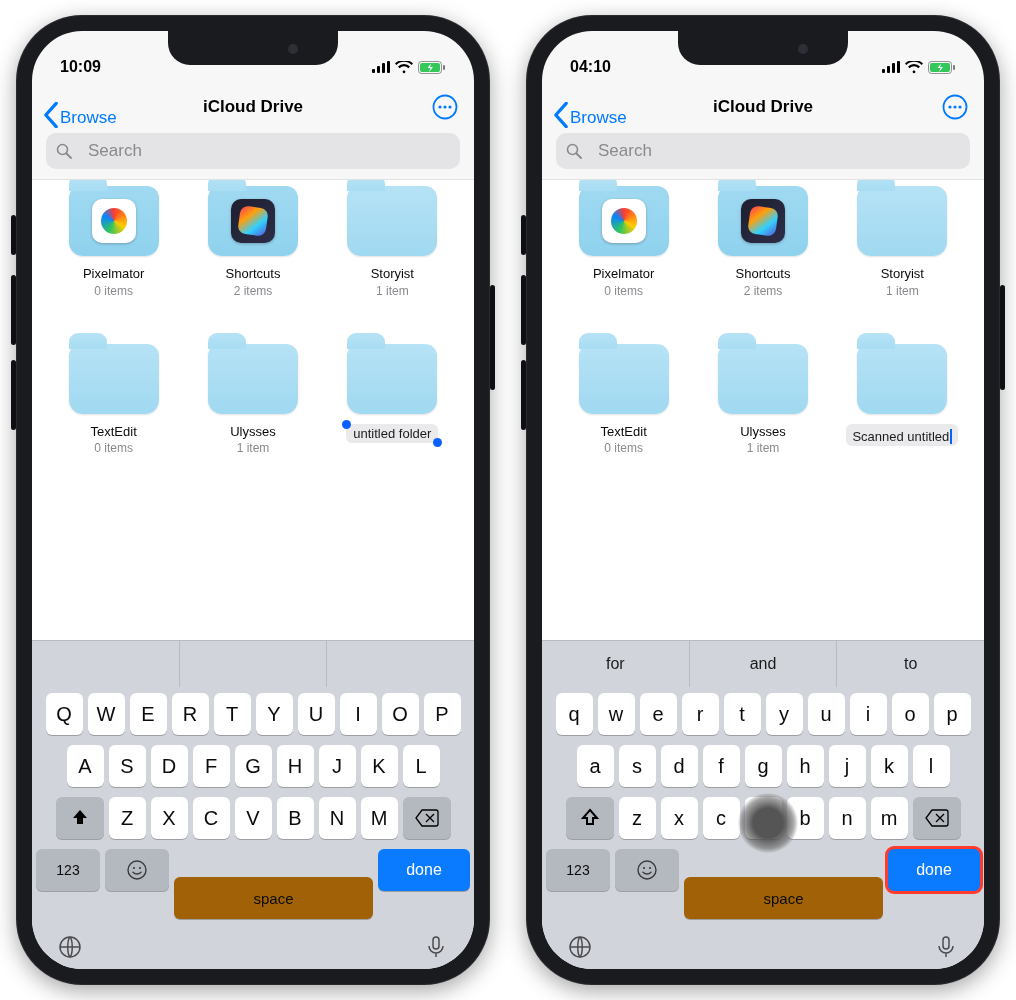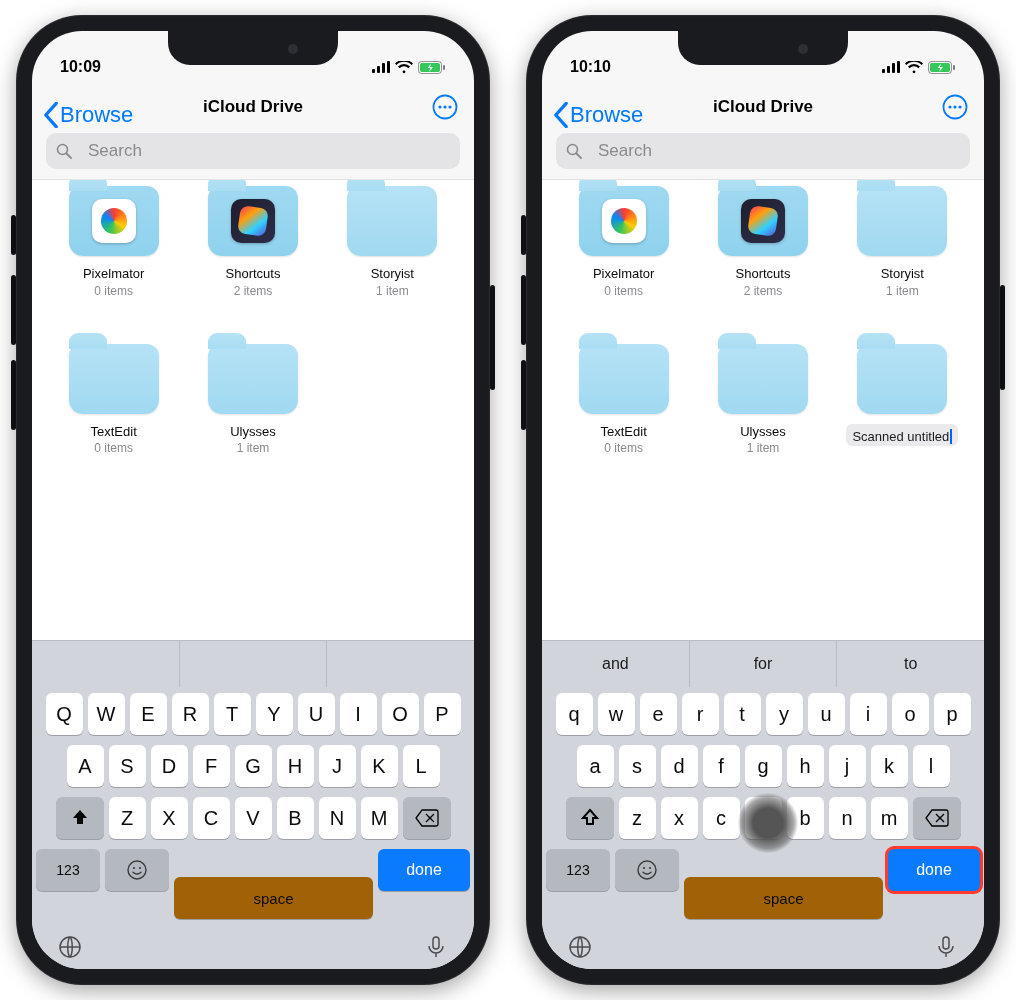--- a/index.html
+++ b/index.html
@@ -68,21 +68,21 @@
   .status-right { display:flex; align-items:center; gap:5px; }
   .status-right svg { display:block; }
   .navbar {
     height: 44px;
     display: flex;
     align-items: center;
     padding: 0 8px;
     position: relative;
     background: #f7f7f8;
   }
-  .back-btn { display:flex; align-items:flex-start; color:#007aff; font-size:22px; gap:0px; padding:4px 2px;margin-top:16px;}
+  .back-btn { display:flex; align-items:flex-end; color:#007aff; font-size:17px; gap:0px; padding:4px 2px;margin-top:16px;}
   .back-btn svg { width:18px; height:26px; }
   .nav-title { position:absolute; left:0; right:0; text-align:center; font-weight:600; font-size:17px; pointer-events:none;}
   .more-btn { margin-left:auto; color:#007aff; display:flex; align-items:center; padding:4px 8px;}
   .more-btn svg{width:26px;height:26px;}
   .searchbar{
     margin:4px 14px 10px;
     background:#e4e4e7;
     border-radius:10px;
     height:36px;
     display:flex; align-items:center;
@@ -264,20 +264,24 @@
         <div class="cell">
           <div class="icon-box"></div>
           <div class="fname">TextEdit</div>
           <div class="fmeta">0 items</div>
         </div>
         <div class="cell">
           <div class="icon-box"></div>
           <div class="fname">Ulysses</div>
           <div class="fmeta">1 item</div>
         </div>
+        <div class="cell">
+          <div class="icon-box"></div>
+          <div class="editing sel"><span>untitled folder</span></div>
+        </div>
       </div>
     </div>
 
     <div class="kb-wrap">
       <div class="suggestions">
         <div class="sugg"></div>
         <div class="sugg"></div>
         <div class="sugg"></div>
       </div>
       <div class="kb">
@@ -347,21 +351,21 @@
 </div>
 
 <div class="phone">
   <div class="side-btn sb-right"></div>
     <div class="side-btn sb-left1"></div>
     <div class="side-btn sb-left2"></div>
     <div class="side-btn sb-left3"></div>
   <div class="screen">
     <div class="notch"></div>
     <div class="statusbar">
-      <span>10:10</span>
+      <span>04:10</span>
       <div class="status-right">
         <span>
             <svg width="18" height="12" viewBox="0 0 18 12">
               <rect x="0" y="8" width="3" height="4" rx="1" fill="#000"></rect>
               <rect x="5" y="5" width="3" height="7" rx="1" fill="#000"></rect>
               <rect x="10" y="2" width="3" height="10" rx="1" fill="#000"></rect>
               <rect x="15" y="0" width="3" height="12" rx="1" fill="#000"></rect>
             </svg>
           </span>
         <span>
@@ -437,22 +441,22 @@
         <div class="cell">
           <div class="icon-box"></div>
           <div class="editing"><span>Scanned untitled</span><span class="cursor"></span></div>
         </div>
       </div>
     </div>
 
     <div class="kb-wrap" style="position:relative">
       <div class="tap-dot" style="left:196px;top:152px"></div>
       <div class="suggestions">
+        <div class="sugg">for</div>
         <div class="sugg">and</div>
-        <div class="sugg">for</div>
         <div class="sugg">to</div>
       </div>
       <div class="kb">
         <div class="krow">
             <div class="key kletter">q</div>
             <div class="key kletter">w</div>
             <div class="key kletter">e</div>
             <div class="key kletter">r</div>
             <div class="key kletter">t</div>
             <div class="key kletter">y</div>

